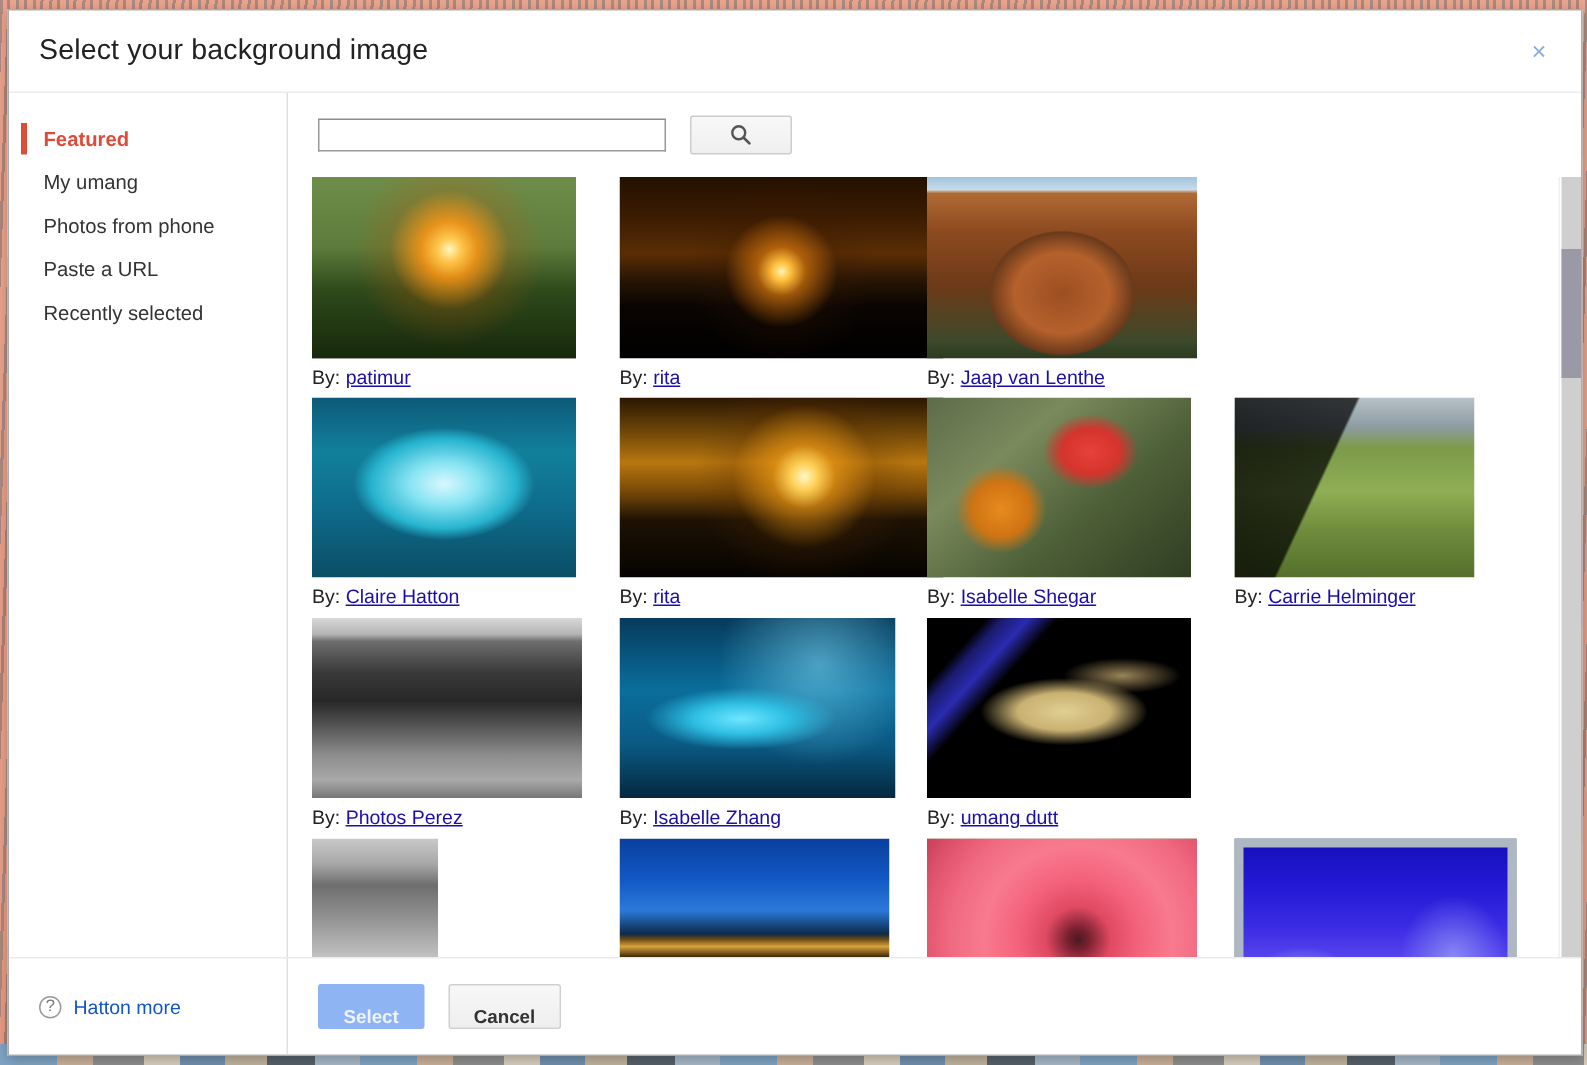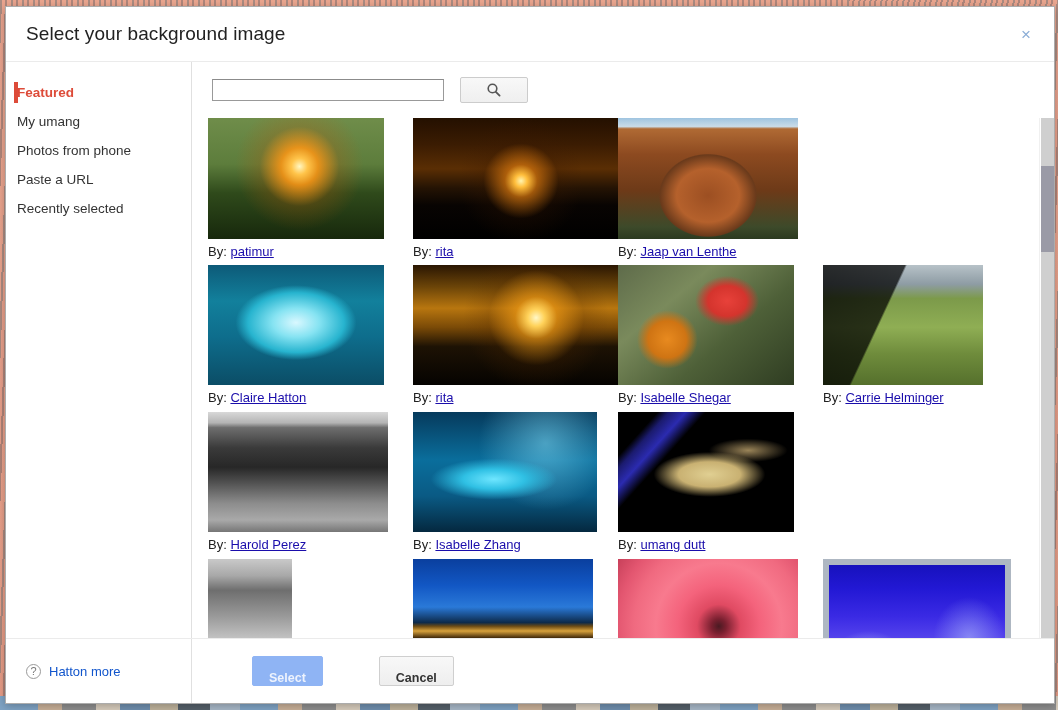--- a/index.html
+++ b/index.html
@@ -96,21 +96,21 @@
     flex: 0 0 186px;
     width: 186px;
     border-right: 1px solid #e0e0e0;
     padding-top: 16px;
     background: #fff;
     position: relative;
   }
   .side-item {
     height: 29px;
     line-height: 29px;
-    padding-left: 11px;
+    padding-left: 23px;
     font-size: 13.5px;
     color: #333;
     cursor: pointer;
     position: relative;
     white-space: nowrap;
   }
   .side-item.active {
     color: #dd4b39;
     font-weight: bold;
   }
@@ -280,21 +280,20 @@
   .btn {
     height: 28px;
     min-width: 70px;
     padding: 14px 16px;
     font-size: 12.5px;
     font-weight: bold;
     border-radius: 2px;
     cursor: pointer;
     border: 1px solid transparent;
     font-family: "Liberation Sans", sans-serif;
-    margin-left: 40px;
   }
   .btn-primary {
     background: #8fb4f4;
     border-color: #8fb4f4;
     color: #eef3fd;
   }
   .btn-secondary {
     background: linear-gradient(#f8f8f8, #eeeeee);
     border-color: #cfcfcf;
     color: #333;
@@ -395,21 +394,21 @@
                     <div class="art" style="background:linear-gradient(115deg, rgba(0,0,0,0.78) 0%, rgba(0,0,0,0.72) 38%, rgba(0,0,0,0) 39%),linear-gradient(180deg,#b7c2c8 0%,#8e9ca4 16%,#7c9a4a 28%,#8fae54 52%,#6f8c3c 74%,#55702c 100%);"></div>
                   </div>
                   <div class="by"><span>By:</span> <a>Carrie Helminger</a></div>
                 </div>
               </div>
               <div class="row">
                 <div class="cell">
                   <div class="thumb" style="width: 180px; height: 120px;">
                     <div class="art" style="background:linear-gradient(180deg,#d8d8d8 0%,#b4b4b4 9%,#6e6e6e 13%,#3a3a3a 30%,#272727 46%,#4e4e4e 58%,#8c8c8c 76%,#a9a9a9 90%,#767676 100%),#2b2b2b;"></div>
                   </div>
-                  <div class="by"><span>By:</span> <a>Harold Perez</a></div>
+                  <div class="by"><span>By:</span> <a>Photos Perez</a></div>
                 </div>
                 <div class="cell">
                   <div class="thumb" style="width: 184px; height: 120px;">
                     <div class="art" style="background:radial-gradient(ellipse 52% 26% at 44% 56%, #6fe6ff 0%, #2fc0e4 32%, rgba(10,110,160,0) 66%),radial-gradient(circle at 72% 26%, rgba(140,230,255,0.5) 0%, rgba(20,120,170,0) 42%),linear-gradient(180deg,#063a5c 0%,#0a6e9c 40%,#0a5a84 70%,#04283f 100%);"></div>
                   </div>
                   <div class="by"><span>By:</span> <a>Isabelle Zhang</a></div>
                 </div>
                 <div class="cell">
                   <div class="thumb" style="width: 176px; height: 120px;">
                     <div class="art" style="background:linear-gradient(132deg, rgba(18,18,60,0) 0%, rgba(18,18,60,0) 14%, #1b1b6e 18%, #2b2bb0 24%, rgba(40,40,160,0) 31%),radial-gradient(ellipse 44% 26% at 52% 52%, #e0cf92 0%, #c9b172 40%, rgba(60,50,20,0) 72%),radial-gradient(ellipse 32% 14% at 74% 32%, #9a8458 0%, rgba(60,50,25,0) 70%),#000;"></div>

